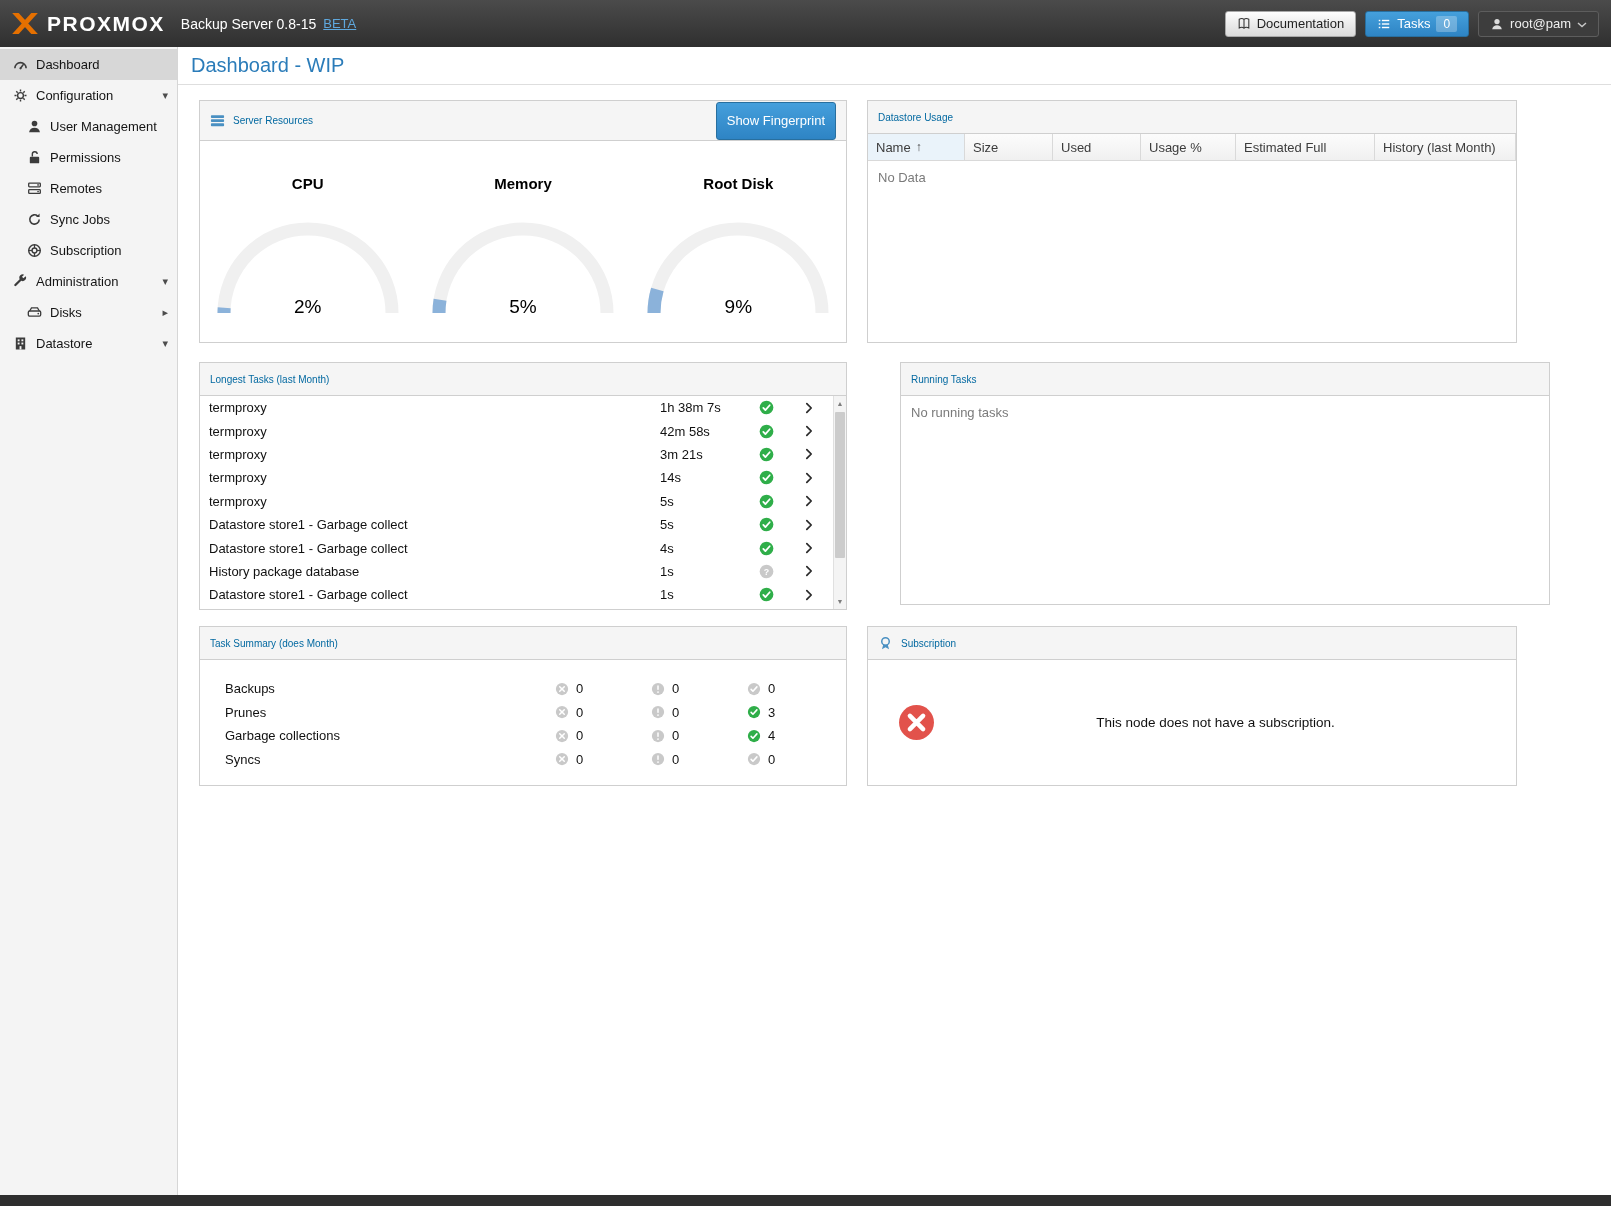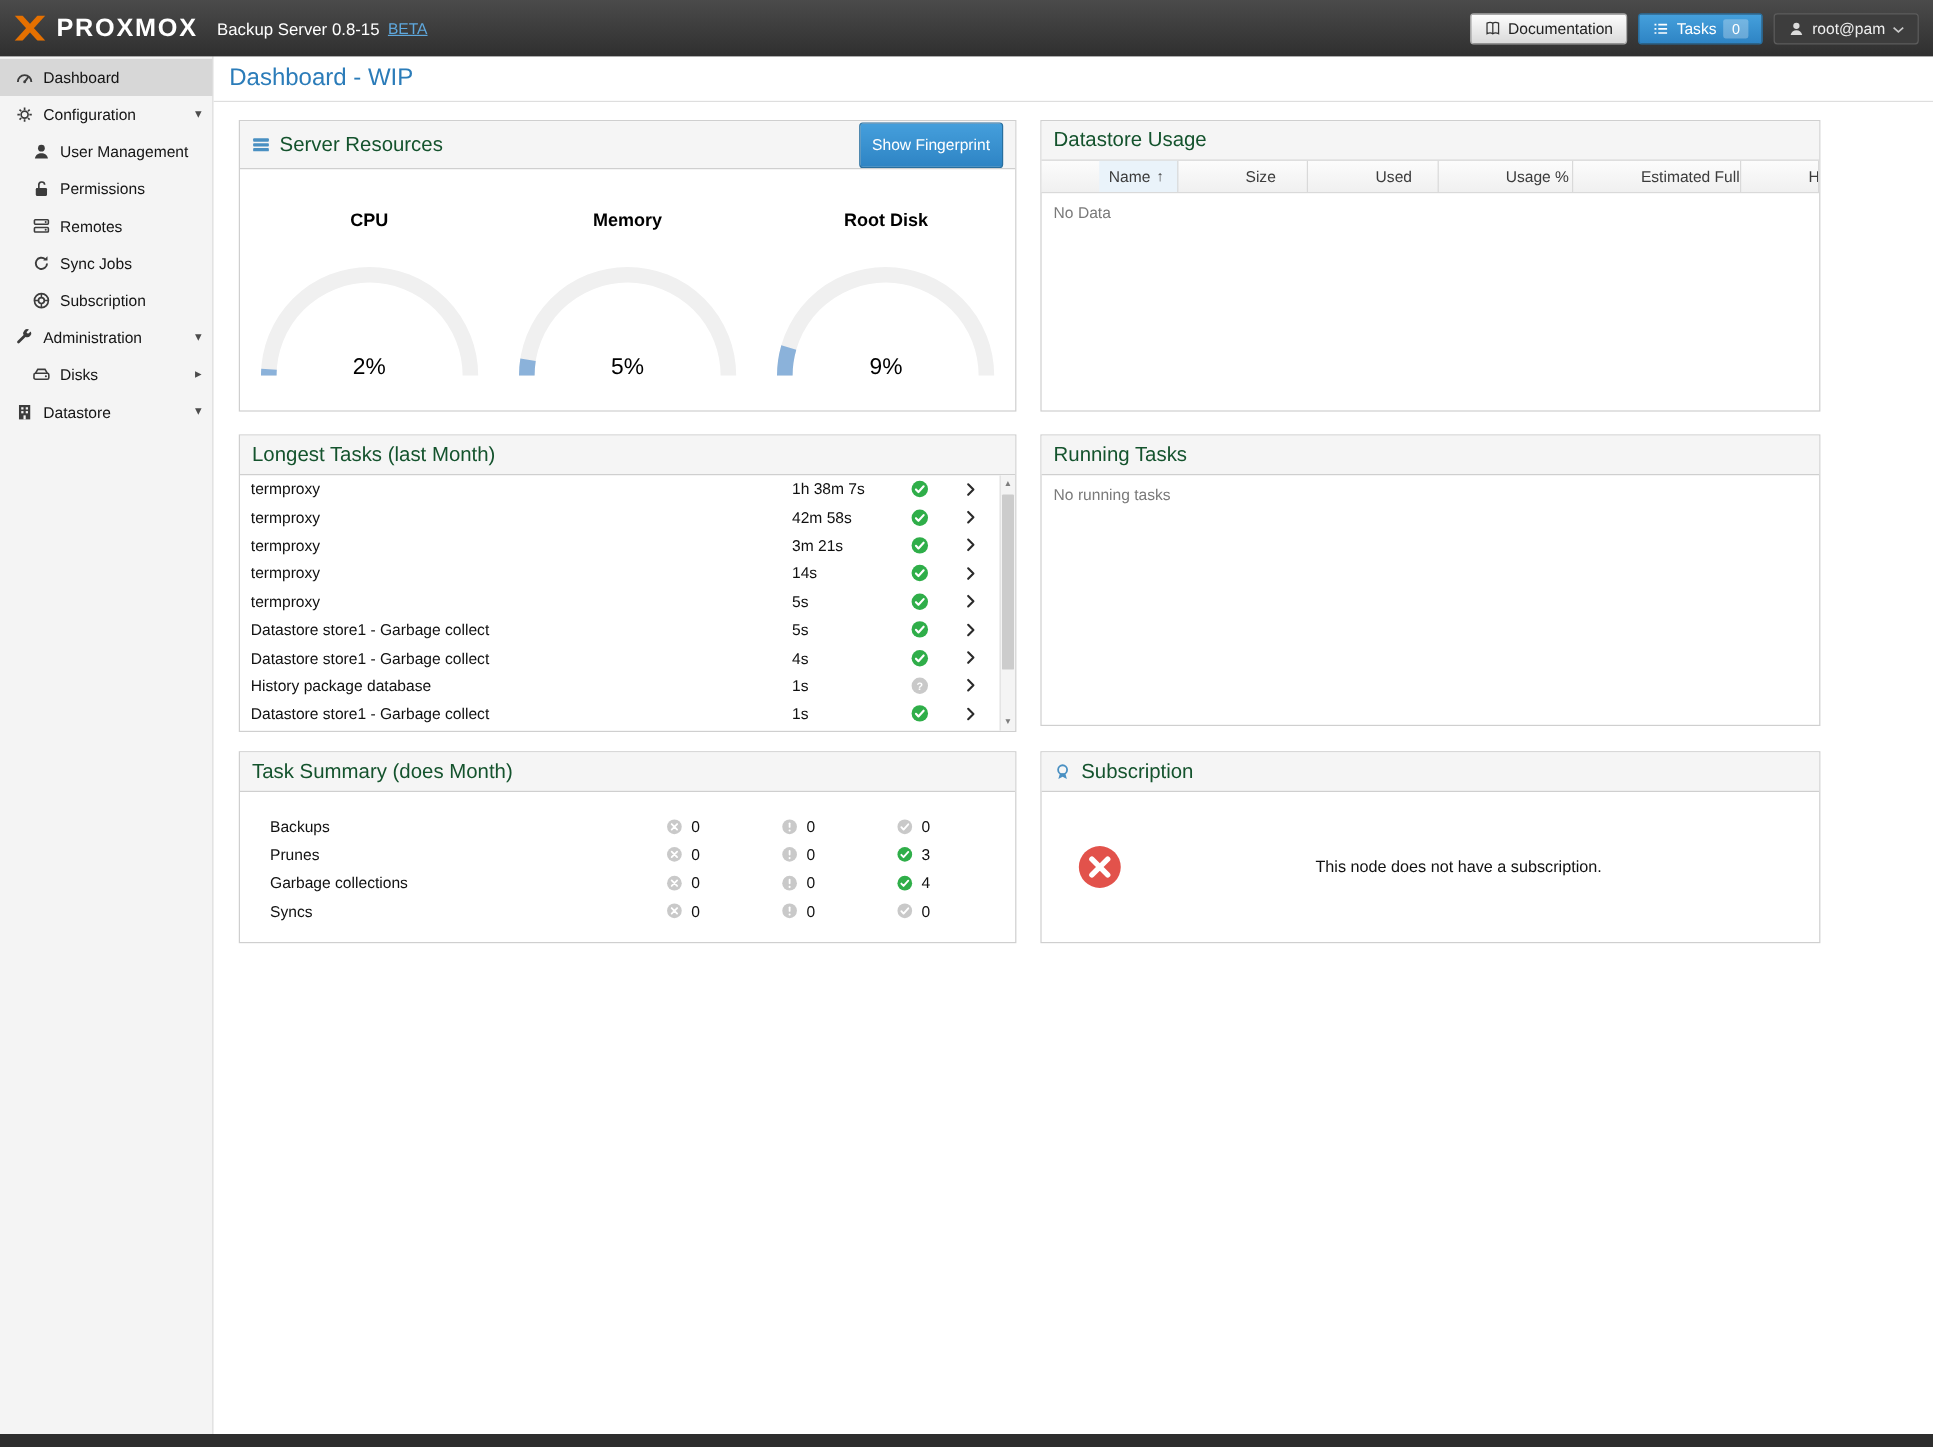--- a/index.html
+++ b/index.html
@@ -37,45 +37,45 @@
 
   
   .content { position:absolute; left:178px; top:47px; width:1433px; height:1148px; background:#fff; }
   .page-title-bar { height:38px; border-bottom:1px solid #dedede; display:flex; align-items:center; padding:0 13px; }
   .page-title { color:#2b7cb9; font-size:20px; font-weight:normal; }
 
   .panel { position:absolute; border:1px solid #cfcfcf; background:#fff; }
   .panel-hd { height:33px; background:#f5f5f5; border-bottom:1px solid #cfcfcf;
     display:flex; align-items:center; gap:8px; padding:0 10px; }
   .panel-hd.tall { height:40px; }
-  .panel-hd h3 { color:#14532d; font-size:17px; font-weight:normal; }
+  .panel-hd h3 { color:#0369a1; font-size:10px; font-weight:normal; }
   .panel-icon { display:inline-flex; } .panel-icon svg { width:15px; height:15px; }
 
   .panel-sr  { left:21px;  top:53px;  width:648px; height:243px; }
   .panel-du  { left:689px; top:53px;  width:650px; height:243px; }
   .panel-lt  { left:21px;  top:315px; width:648px; height:248px; }
-  .panel-rt  { left:689px; top:315px; width:650px; height:243px; }
+  .panel-rt  { left:722px; top:315px; width:650px; height:243px; }
   .panel-ts  { left:21px;  top:579px; width:648px; height:160px; }
   .panel-sub { left:689px; top:579px; width:650px; height:160px; }
 
   .btn-blue { margin-left:auto; height:38px; padding:0 10px; border-radius:3px; cursor:pointer;
     background:linear-gradient(#459fdc,#2e84c4); border:1px solid #286f9f; color:#fff; font-size:13px; font-family:inherit; }
 
   
   .gauges { display:flex; justify-content:space-around; padding-top:34px; }
   .gauge { width:210px; display:flex; flex-direction:column; align-items:center; }
   .gauge-label { font-weight:bold; font-size:15px; color:#000; margin-bottom:26px; }
   .gauge-arc { position:relative; width:190px; height:100px; }
   .gauge-arc svg { width:190px; height:100px; display:block; }
   .gauge-value { position:absolute; left:0; right:0; bottom:0; text-align:center; font-size:19px; color:#000; }
 
   
   .du-cols { display:flex; height:27px; border-bottom:1px solid #d9d9d9; background:linear-gradient(#fcfcfc,#f0f0f0); }
   .du-col { border-right:1px solid #d9d9d9; padding:0 8px; display:flex; align-items:center;
-    font-size:13px; color:#3c3c3c; white-space:nowrap; overflow:hidden; cursor:pointer;margin-left:48px; }
+    font-size:13px; color:#3c3c3c; white-space:nowrap; overflow:hidden; cursor:pointer; }
   .du-col.sorted { background:#eaf3fa; }
   .sort-arrow { margin-left:5px; color:#444; font-size:12px; }
   .no-data { padding:9px 10px; color:#7a7a7a; font-size:13px; }
 
   
   .lt-body { position:relative; height:213px; overflow:hidden; }
   .lt-rows { margin-right:13px; }
   .lt-row { display:grid; grid-template-columns:451px 99px 37px 1fr; align-items:center;
     height:23.4px; padding-left:9px; font-size:13px; color:#111; cursor:pointer; }
   .lt-status svg { width:15px; height:15px; display:block; }

